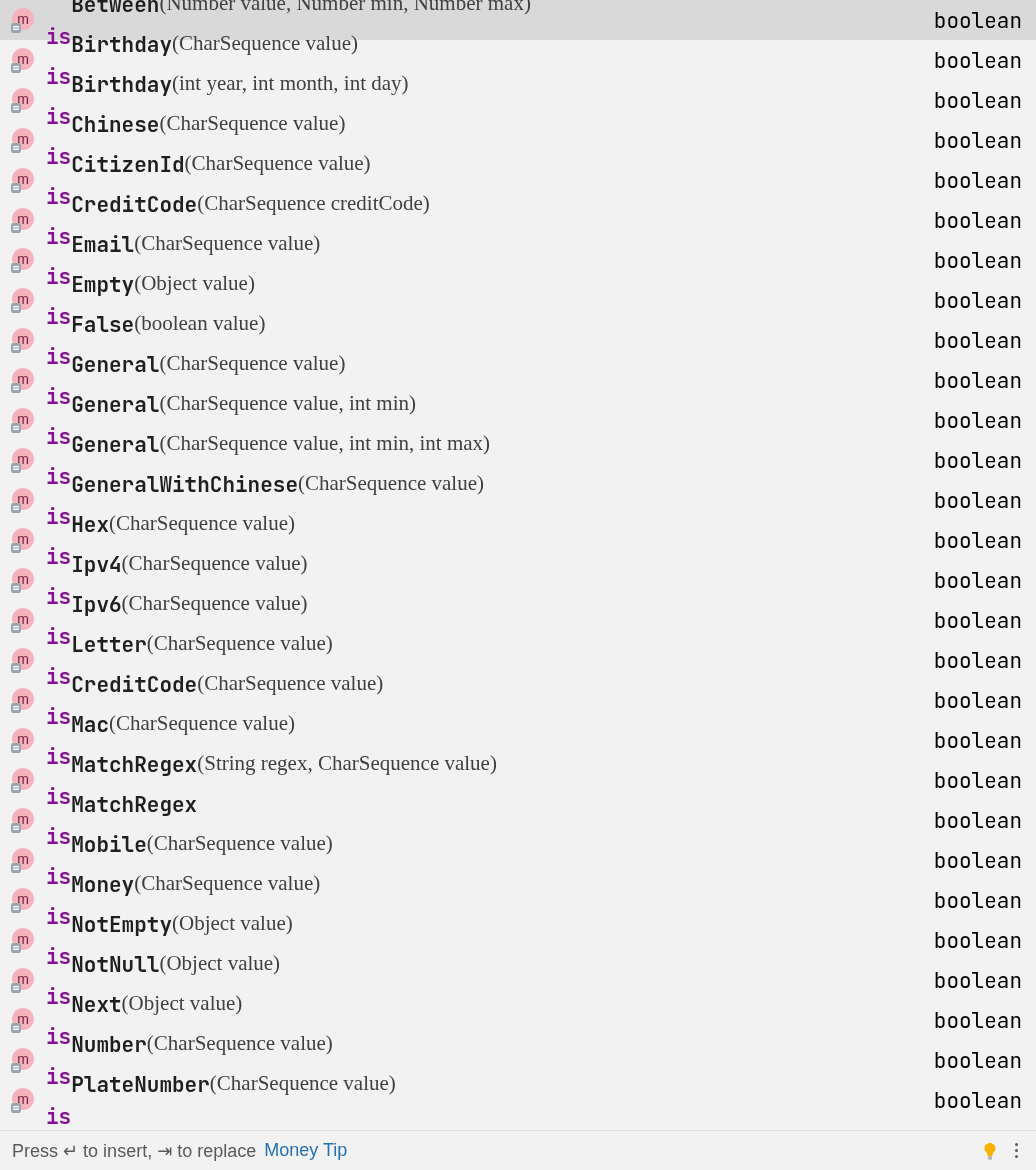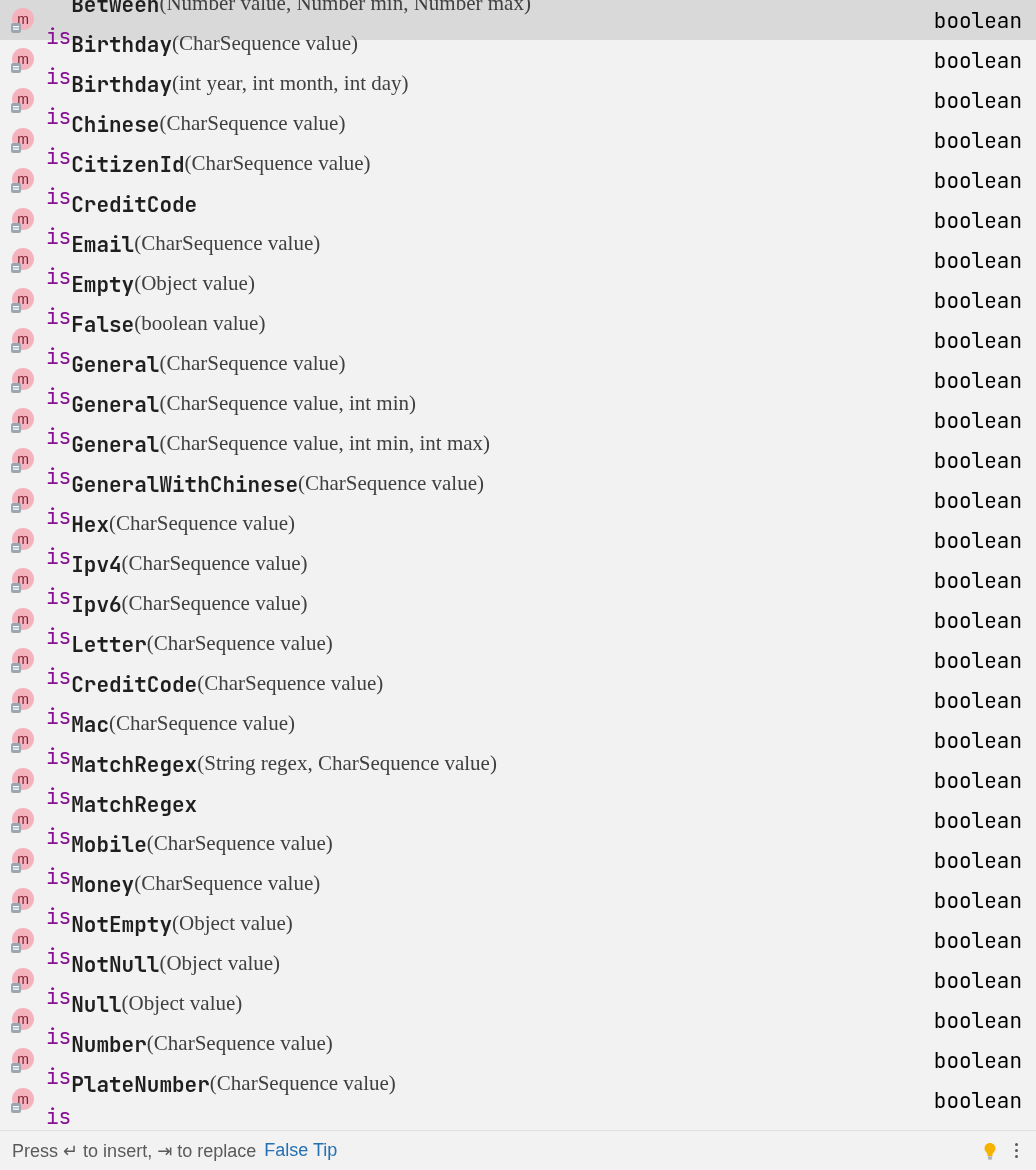--- a/index.html
+++ b/index.html
@@ -30,21 +30,21 @@
     position:relative;
     flex:0 0 auto;
   }
   .icon svg { position:absolute; inset:0; }
   .sig {
     flex:1 1 auto;
     white-space:nowrap;
     overflow:hidden;
     display:flex;
   }
-  .prefix { color:#871094; font-weight:400;margin-top:32px; }
+  .prefix { color:#871094; font-weight:700;margin-top:32px; }
   .bold { color:#1f1f1f; font-weight:700; }
   .params { color:#404040;font-family:Liberation Serif, serif; }
   .ret { color:#000000; flex:0 0 auto; }
   .footer {
     height:40px;
     display:flex;
     align-items:center;
     padding:0 12px;
     gap:8px;
     background:#f2f2f2;
@@ -167,20 +167,21 @@
   <g transform="translate(1,16)">
     <rect x="0" y="0" width="10" height="10" rx="2" fill="#9aa7b0"></rect>
     <rect x="2" y="3" width="6" height="1.3" fill="#fff"></rect>
     <rect x="2" y="5.5" width="6" height="1.3" fill="#fff"></rect>
   </g>
 </svg>
       </span>
       <span class="sig">
         <span class="prefix">is</span>
         <span class="bold">CreditCode</span>
+        <span class="params">(CharSequence creditCode)</span>
       </span>
       <span class="ret">boolean</span>
     </div>
     <div class="row">
       <span class="icon">
         <svg viewBox="0 0 26 26">
   <circle cx="13" cy="12" r="11" fill="#f4b2bd"></circle>
   <text x="13" y="16.5" text-anchor="middle" font-size="14" font-family="Arial" fill="#7a2230">m</text>
   <g transform="translate(1,16)">
     <rect x="0" y="0" width="10" height="10" rx="2" fill="#9aa7b0"></rect>
@@ -544,21 +545,21 @@
   <text x="13" y="16.5" text-anchor="middle" font-size="14" font-family="Arial" fill="#7a2230">m</text>
   <g transform="translate(1,16)">
     <rect x="0" y="0" width="10" height="10" rx="2" fill="#9aa7b0"></rect>
     <rect x="2" y="3" width="6" height="1.3" fill="#fff"></rect>
     <rect x="2" y="5.5" width="6" height="1.3" fill="#fff"></rect>
   </g>
 </svg>
       </span>
       <span class="sig">
         <span class="prefix">is</span>
-        <span class="bold">Null</span>
+        <span class="bold">Next</span>
         <span class="params">(Object value)</span>
       </span>
       <span class="ret">boolean</span>
     </div>
     <div class="row">
       <span class="icon">
         <svg viewBox="0 0 26 26">
   <circle cx="13" cy="12" r="11" fill="#f4b2bd"></circle>
   <text x="13" y="16.5" text-anchor="middle" font-size="14" font-family="Arial" fill="#7a2230">m</text>
   <g transform="translate(1,16)">
@@ -593,21 +594,21 @@
         <span class="params">(CharSequence value)</span>
       </span>
       <span class="ret">boolean</span>
     </div>
   </div>
 
 <div class="footer">
   <span class="hint-text">
     <span>Press </span><span class="key">↵</span><span> to insert, </span><span class="key">⇥</span><span> to replace</span>
   </span>
-  <span class="next-tip">False Tip</span>
+  <span class="next-tip">Money Tip</span>
   <span class="spacer"></span>
   <span class="bulb">
     <svg viewBox="0 0 20 20">
         <path d="M10 2c-3 0-5.5 2.3-5.5 5.3 0 2 1.1 3.3 2 4.3.6.7 1 1.2 1 2V15h5v-1.4c0-.8.4-1.3 1-2 .9-1 2-2.3 2-4.3C15.5 4.3 13 2 10 2z" fill="#f5b200"></path>
         <rect x="7.8" y="15.5" width="4.4" height="1.3" rx=".6" fill="#9a9a9a"></rect>
         <rect x="8.2" y="17.3" width="3.6" height="1.1" rx=".5" fill="#9a9a9a"></rect>
       </svg>
   </span>
   <span class="dots">
       <span></span>

